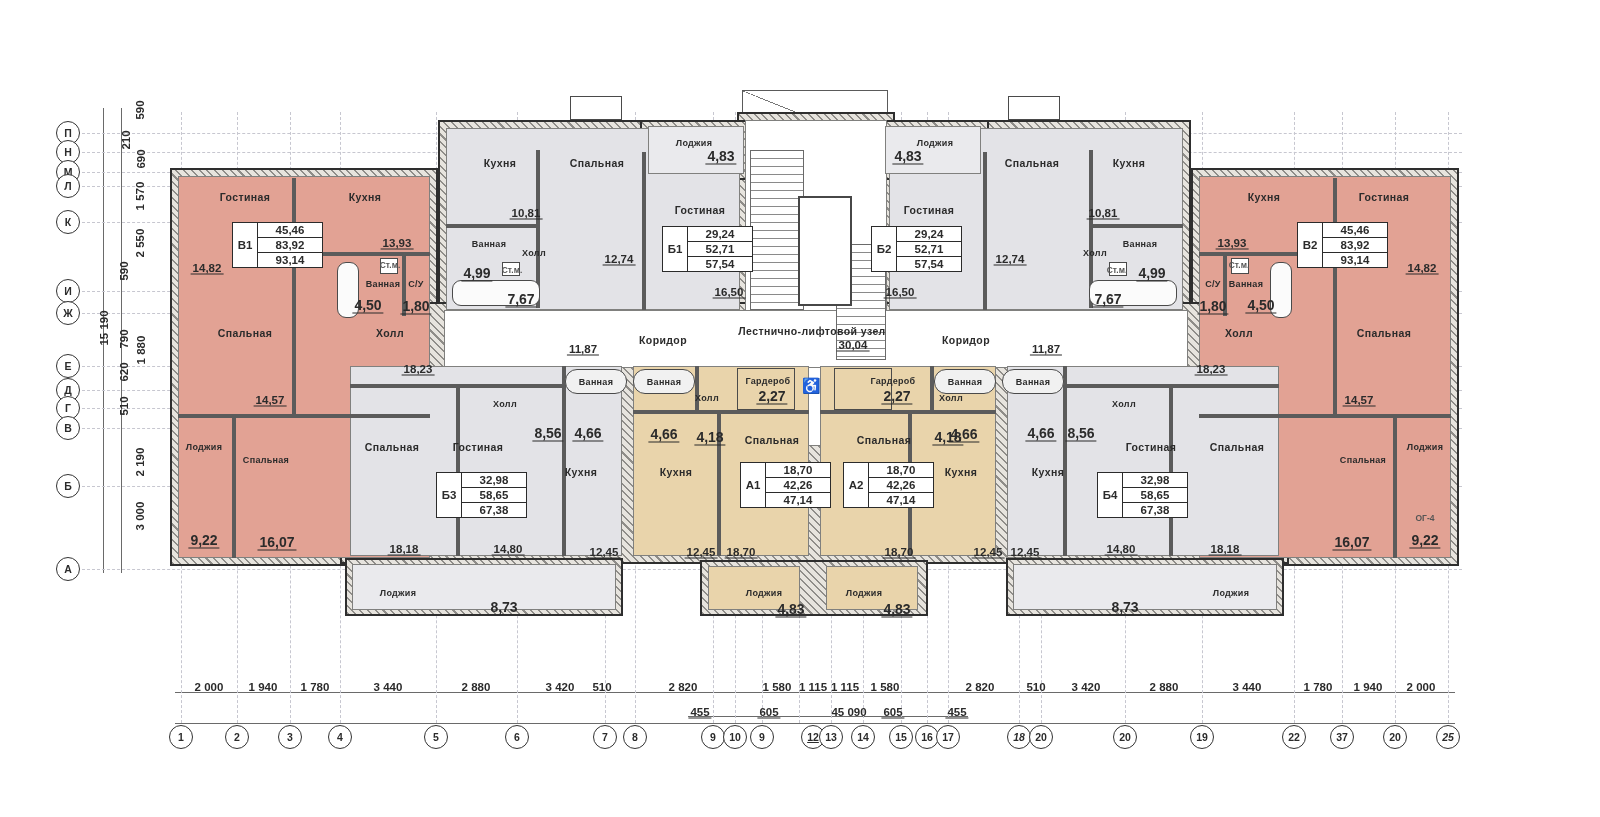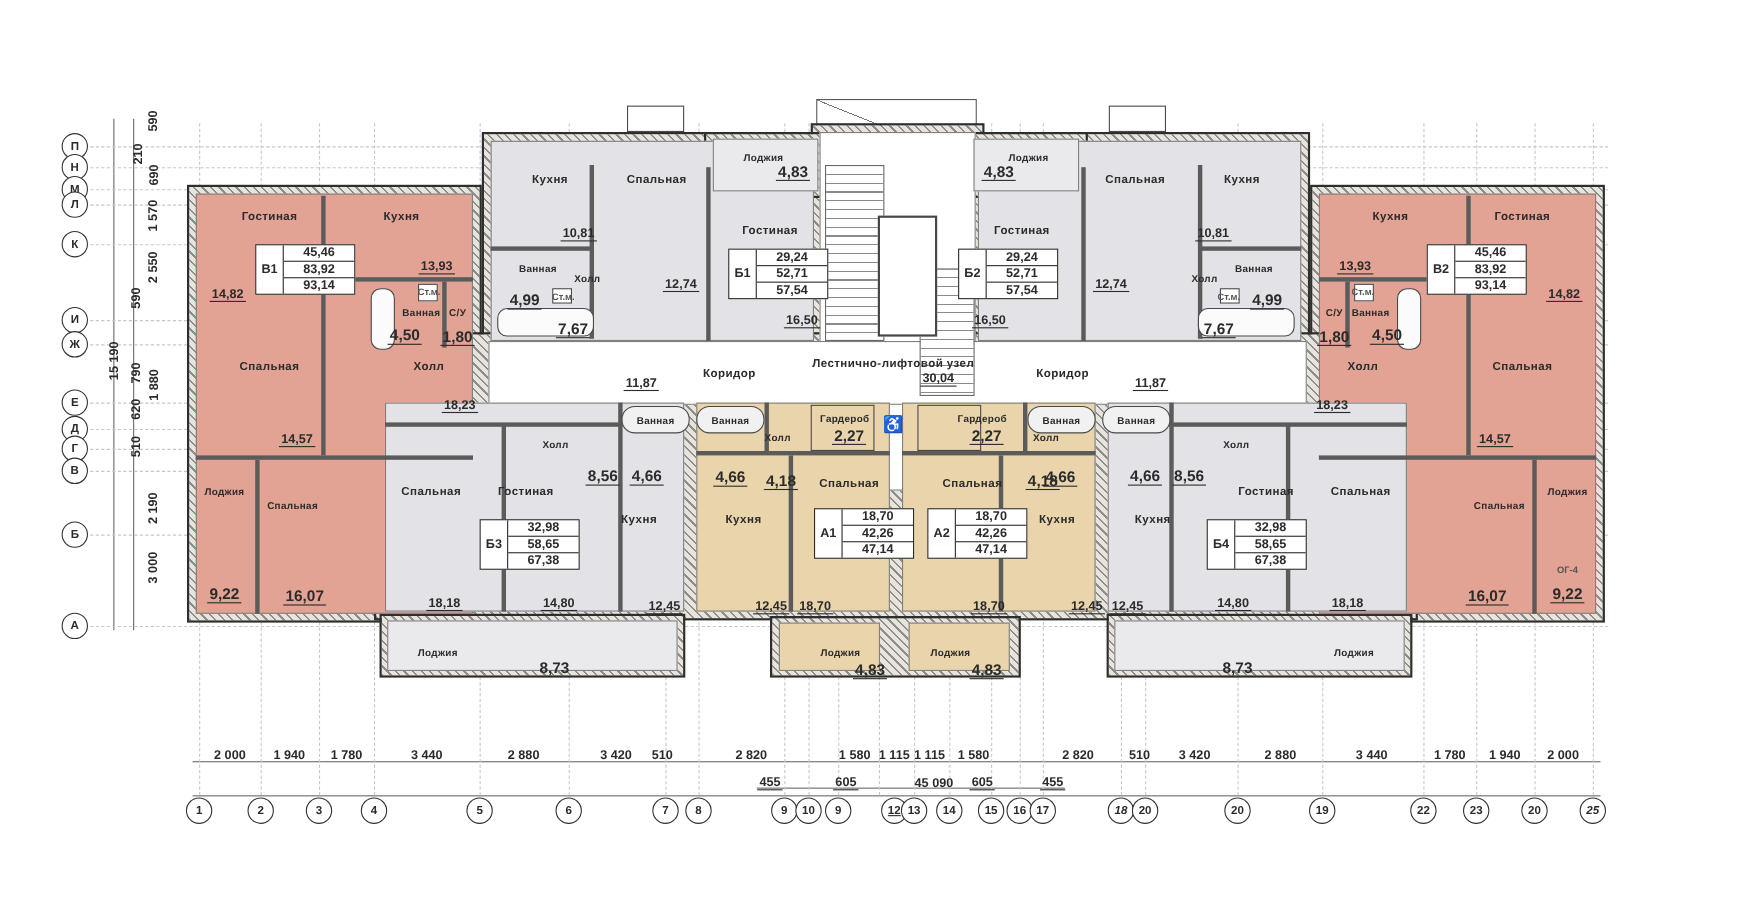--- a/index.html
+++ b/index.html
@@ -357,21 +357,21 @@
       <div class="axis" style="left: 831px; top: 737px;">13</div>
       <div class="axis" style="left: 863px; top: 737px;">14</div>
       <div class="axis" style="left: 901px; top: 737px;">15</div>
       <div class="axis" style="left: 927px; top: 737px;">16</div>
       <div class="axis" style="left: 948px; top: 737px;">17</div>
       <div class="axis" style="left: 1019px; top: 737px; font-style: italic;">18</div>
       <div class="axis" style="left: 1041px; top: 737px;">20</div>
       <div class="axis" style="left: 1125px; top: 737px;">20</div>
       <div class="axis" style="left: 1202px; top: 737px;">19</div>
       <div class="axis" style="left: 1294px; top: 737px;">22</div>
-      <div class="axis" style="left: 1342px; top: 737px;">23</div>
+      <div class="axis" style="left: 1342px; top: 737px;">37</div>
       <div class="axis" style="left: 1395px; top: 737px;">20</div>
       <div class="axis" style="left: 1448px; top: 737px; font-style: italic;">25</div>
       <div class="axis" style="left: 68px; top: 133px;">П</div>
       <div class="axis" style="left: 68px; top: 152px;">Н</div>
       <div class="axis" style="left: 68px; top: 172px;">М</div>
       <div class="axis" style="left: 68px; top: 186px;">Л</div>
       <div class="axis" style="left: 68px; top: 222px;">К</div>
       <div class="axis" style="left: 68px; top: 291px;">И</div>
       <div class="axis" style="left: 68px; top: 313px;">Ж</div>
       <div class="axis" style="left: 68px; top: 366px;">Е</div>

